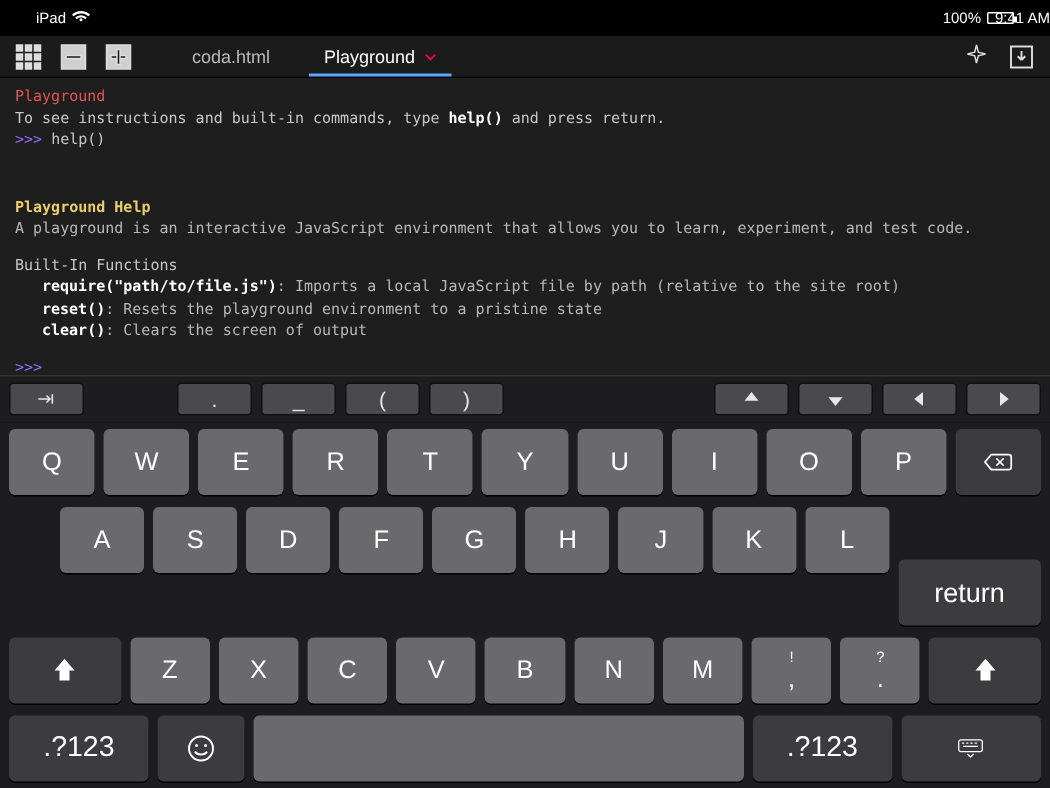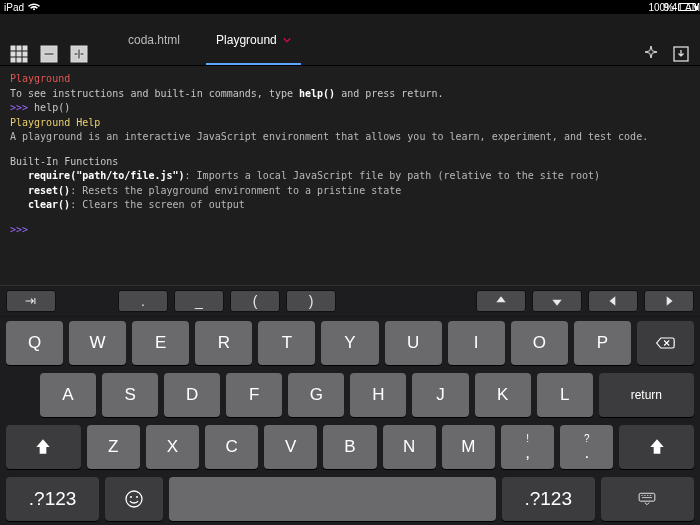--- a/index.html
+++ b/index.html
@@ -6,27 +6,27 @@
   body {
     width: 700px; height: 525px;
     background: #1e1e1e;
     font-family: -apple-system, "Helvetica Neue", Arial, sans-serif;
     color: #ccc;
     overflow: hidden;
     position: relative;
   }
   
   .status-bar {
-    height: 14px;
+    height: 24px;
     background: #000;
     color: #fff;
     font-size: 10px;
     display: flex;
     align-items: center;
-    padding: 0 4px;
+    padding: 0 24px;
     position: relative;
   }
   .status-bar .center {
     position: absolute; left: 0; right: 0; text-align: right;
   }
   .status-bar .right {
     margin-left: auto; display: flex; align-items: center; gap: 4px;
   }
   .wifi {
     display: inline-block; margin-left: 4px;
@@ -36,24 +36,24 @@
     position: relative; display: inline-block;
   }
   .battery::after {
     content: ""; position: absolute; right: -3px; top: 2px;
     width: 2px; height: 4px; background: #fff;
   }
   .battery .fill { background: #fff; height: 100%; width: 100%; }
 
   
   .toolbar {
-    height: 52px;
+    height: 28px;
     background: #1b1b1b;
     display: flex;
-    align-items: flex-end;
+    align-items: center;
     padding: 0 8px;
     gap: 8px;
     border-bottom: 1px solid #000;
   }
   .tb-icon {
     width: 22px; height: 22px;
     display: inline-flex; align-items: center; justify-content: center;
     color: #ddd;
   }
   .tb-icon svg { width: 18px; height: 18px; fill: #ddd; stroke: #ddd; }
@@ -78,21 +78,21 @@
   
   .console {
     padding: 6px 10px 0 10px;
     font-family: Menlo, Consolas, monospace;
     font-size: 10px;
     line-height: 1.45;
     color: #c7c7c7;
   }
   .c-title { color: #e25555; }
   .c-cmd { color: #fff; font-weight: bold; }
-  .c-help-title { color: #e9cf6b; font-weight: normal; }
+  .c-help-title { color: #e9cf6b; font-weight: bold; margin-top: 30px; }
   .c-prompt { color: #9a6bff; }
   .c-desc { color: #b8b8b8; }
   .indent { padding-left: 18px; }
 
   
   .keyboard {
     position: absolute; bottom: 0; left: 0; right: 0;
     background: #1d1d1f;
   }
   .accessory {
@@ -130,21 +130,21 @@
     height: 44px;
     flex: 1;
     display: flex; align-items: center; justify-content: center;
     font-size: 17px;
     box-shadow: 0 1px 0 #000;
   }
   .key.dark { background: #3c3c3e; }
   .key.space { flex: 5.6; }
   .key.wide { flex: 1.4; }
   .key.wider { flex: 1.6; }
-  .key.return { flex: 1.7; font-size: 12px; }
+  .key.return { flex: 1.7; font-size: 18px; margin-top: 35px; }
   .key.small { font-size: 19px; }
   .key svg { width: 20px; height: 20px; fill: #fff; }
 
   .row2pad { flex: 0 0 28px; visibility: hidden; }
 </style>
 </head>
 <body>
 
 <div class="status-bar">
   <span>iPad</span>

